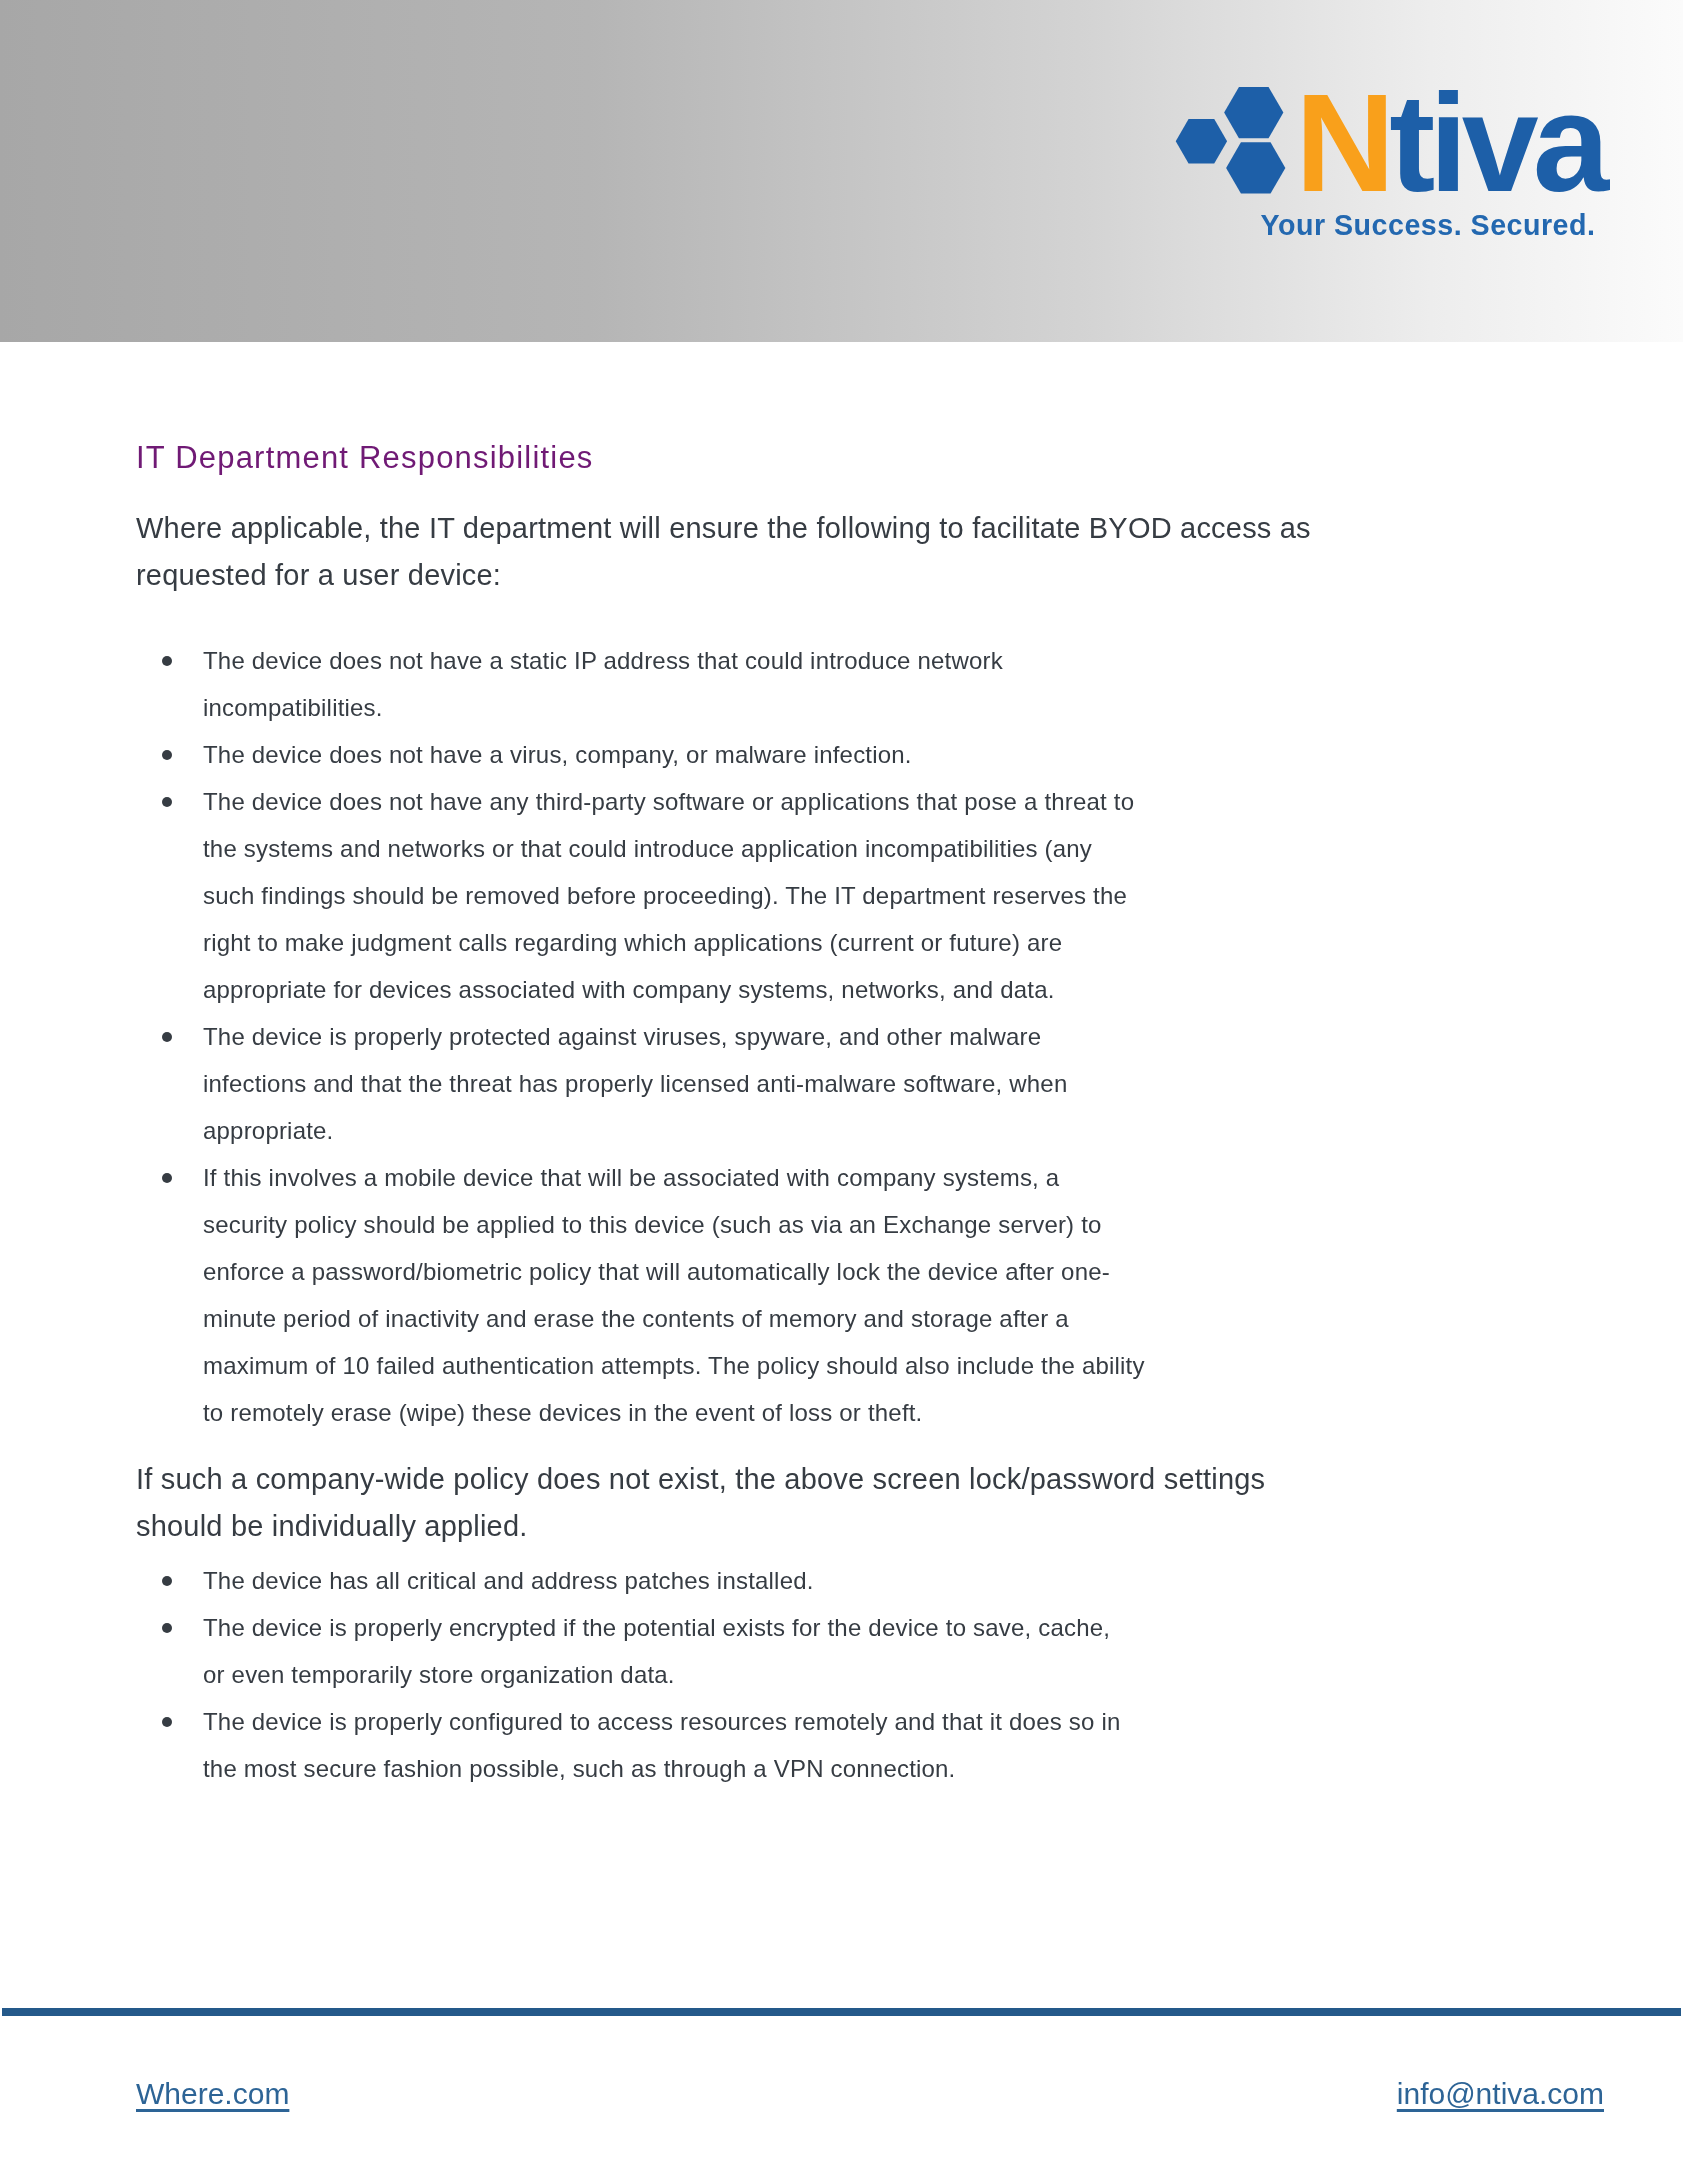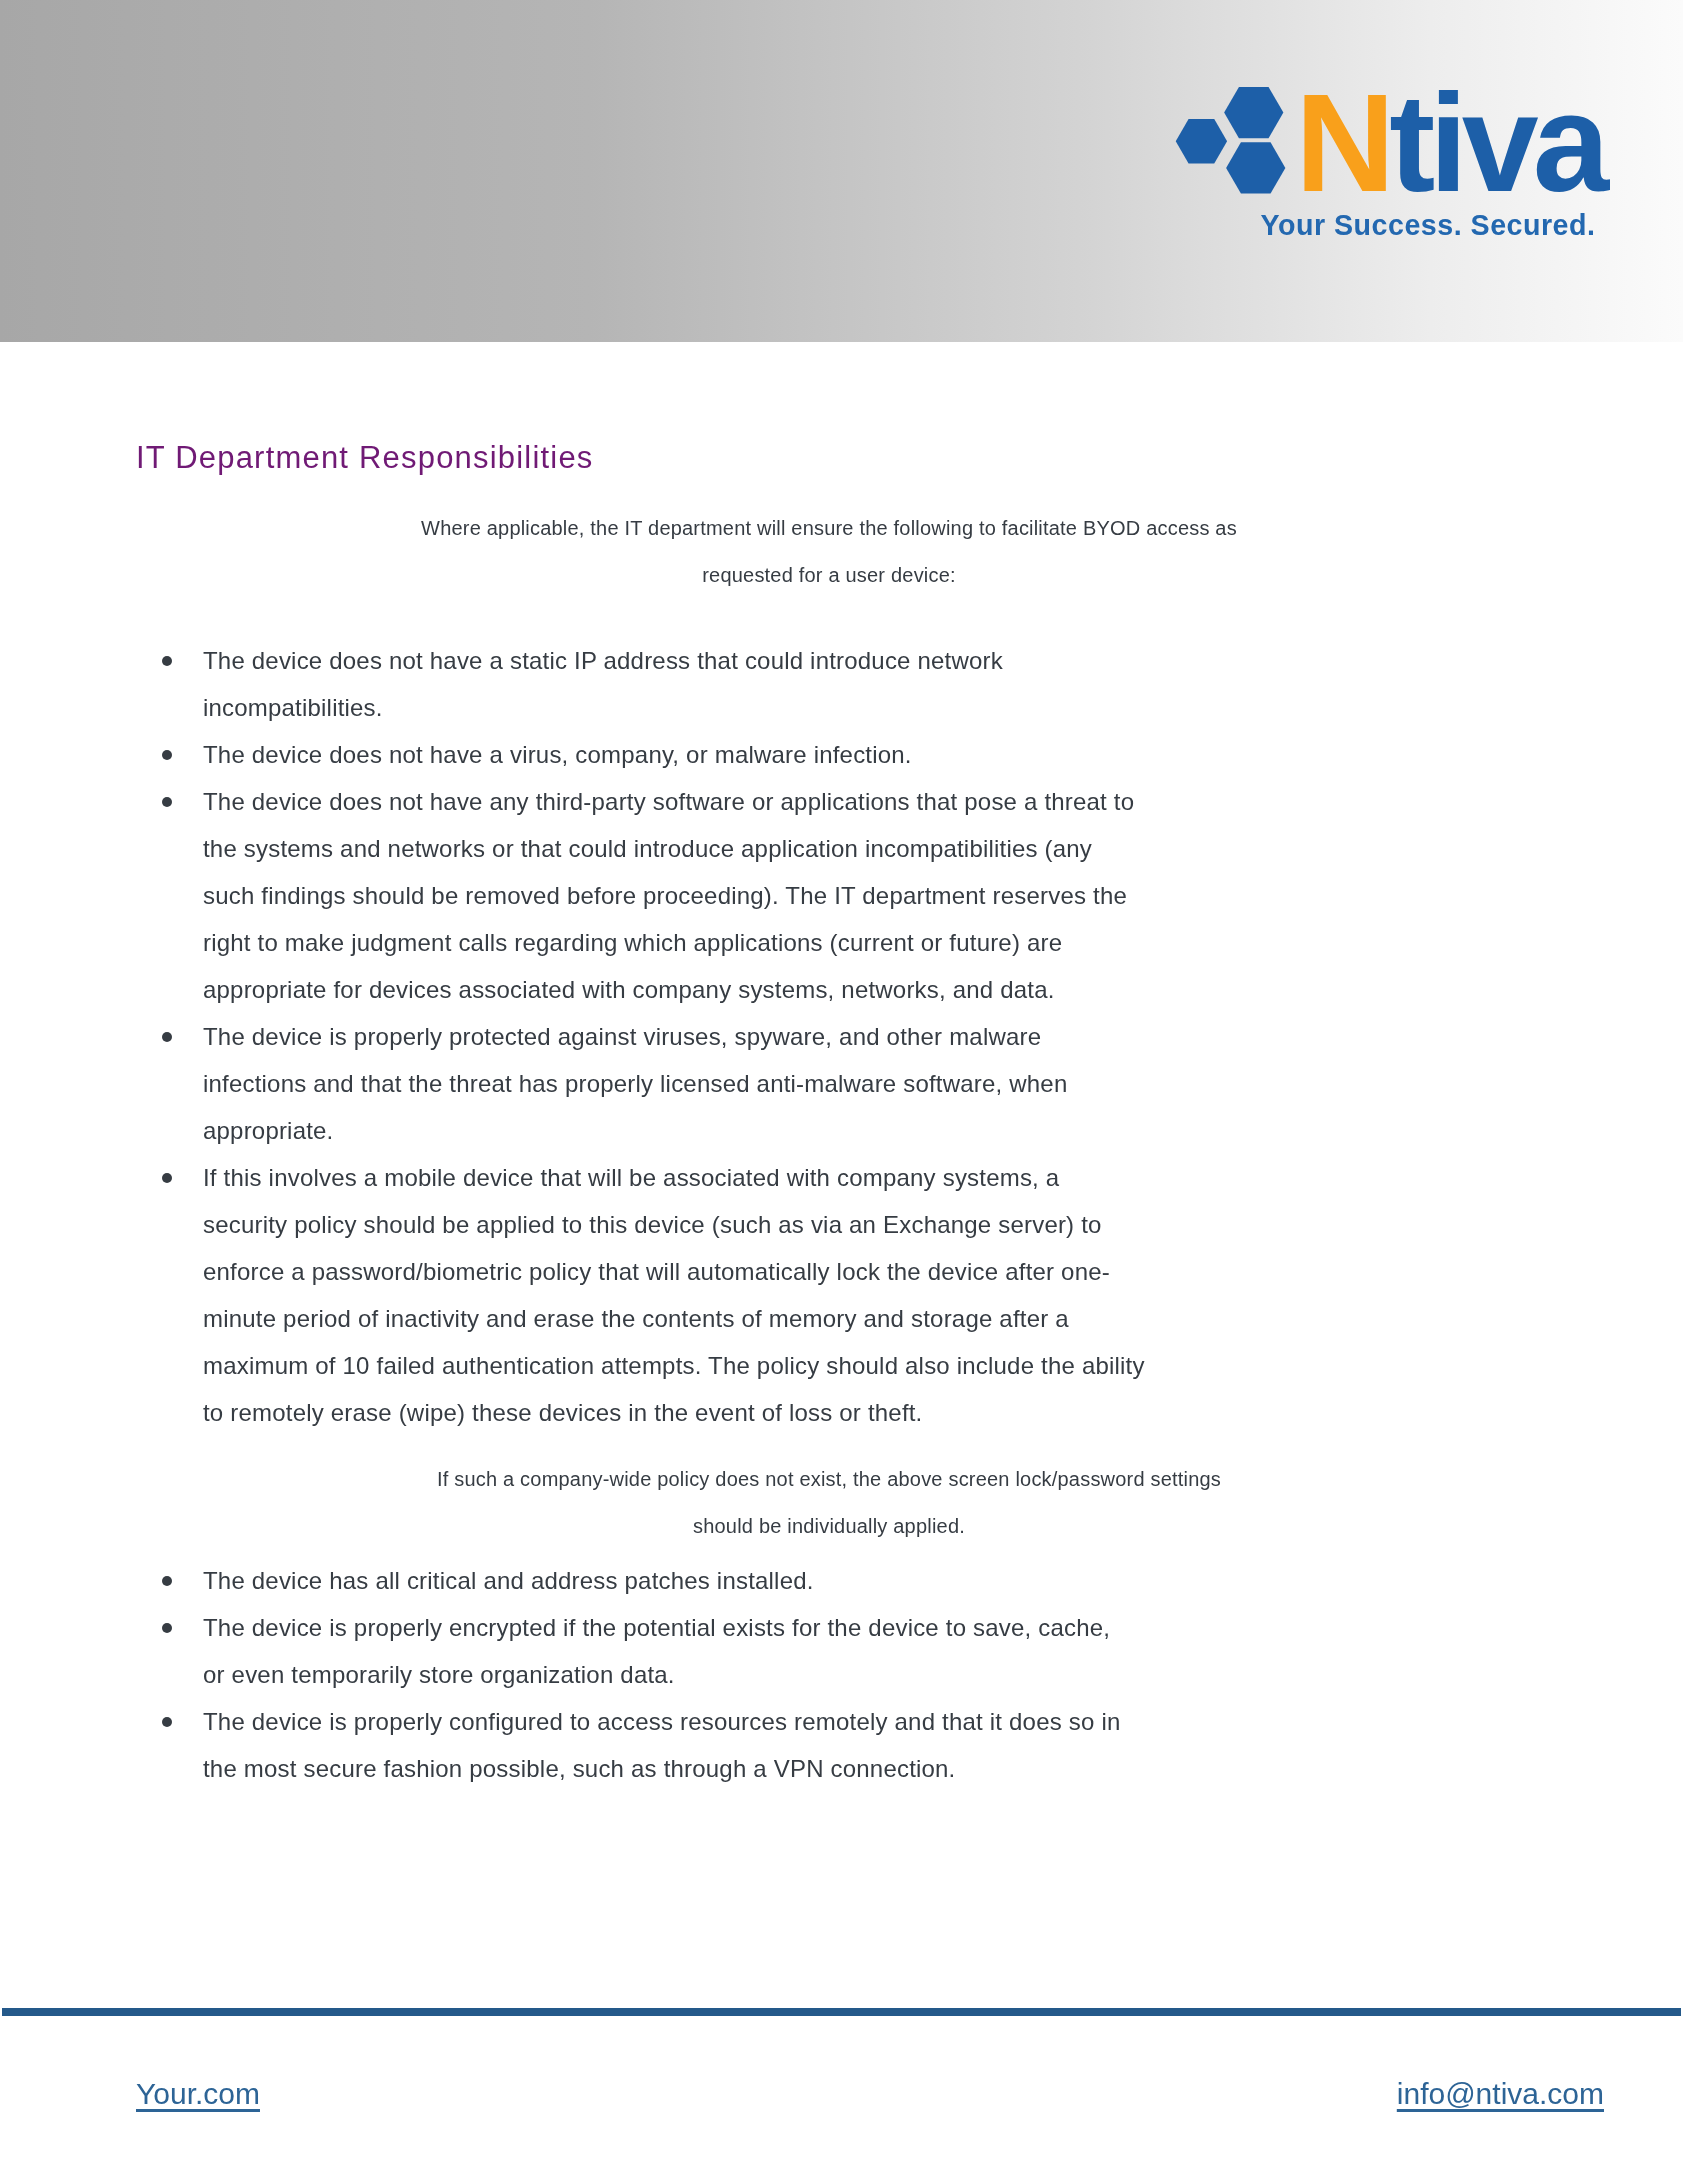--- a/index.html
+++ b/index.html
@@ -52,25 +52,24 @@
   .doc-title {
     margin: 130px 0 0 0;
     font-size: 31px;
     font-weight: 400;
     line-height: 55px;
     letter-spacing: 1.2px;
     color: #701a75;
   }
   .para {
     margin: 20px 0 0 0;
-    font-size: 20px;
+    font-size: 29px;
     line-height: 47px;
     letter-spacing: 0.2px;
     white-space: pre-line;
-    text-align: center;
   }
   .note-para { }
   ul.bullets {
     list-style: none;
     margin: 38px 0 0 0;
     padding: 0 0 0 67px;
   }
   ul.bullets.secondary { margin-top: 7px; }
   ul.bullets li {
     position: relative;
@@ -168,18 +167,18 @@
       <li>The device is properly encrypted if the potential exists for the device to save, cache,
 or even temporarily store organization data.</li>
       <li>The device is properly configured to access resources remotely and that it does so in
 the most secure fashion possible, such as through a VPN connection.</li>
     </ul>
   </main>
 
   <div class="footer-divider"></div>
 
   <footer class="footer-links">
-    <a href="#">Your.com</a>
+    <a href="#">Where.com</a>
     <a href="#">info@ntiva.com</a>
   </footer>
 
 </div>
 
 
 </body></html>

